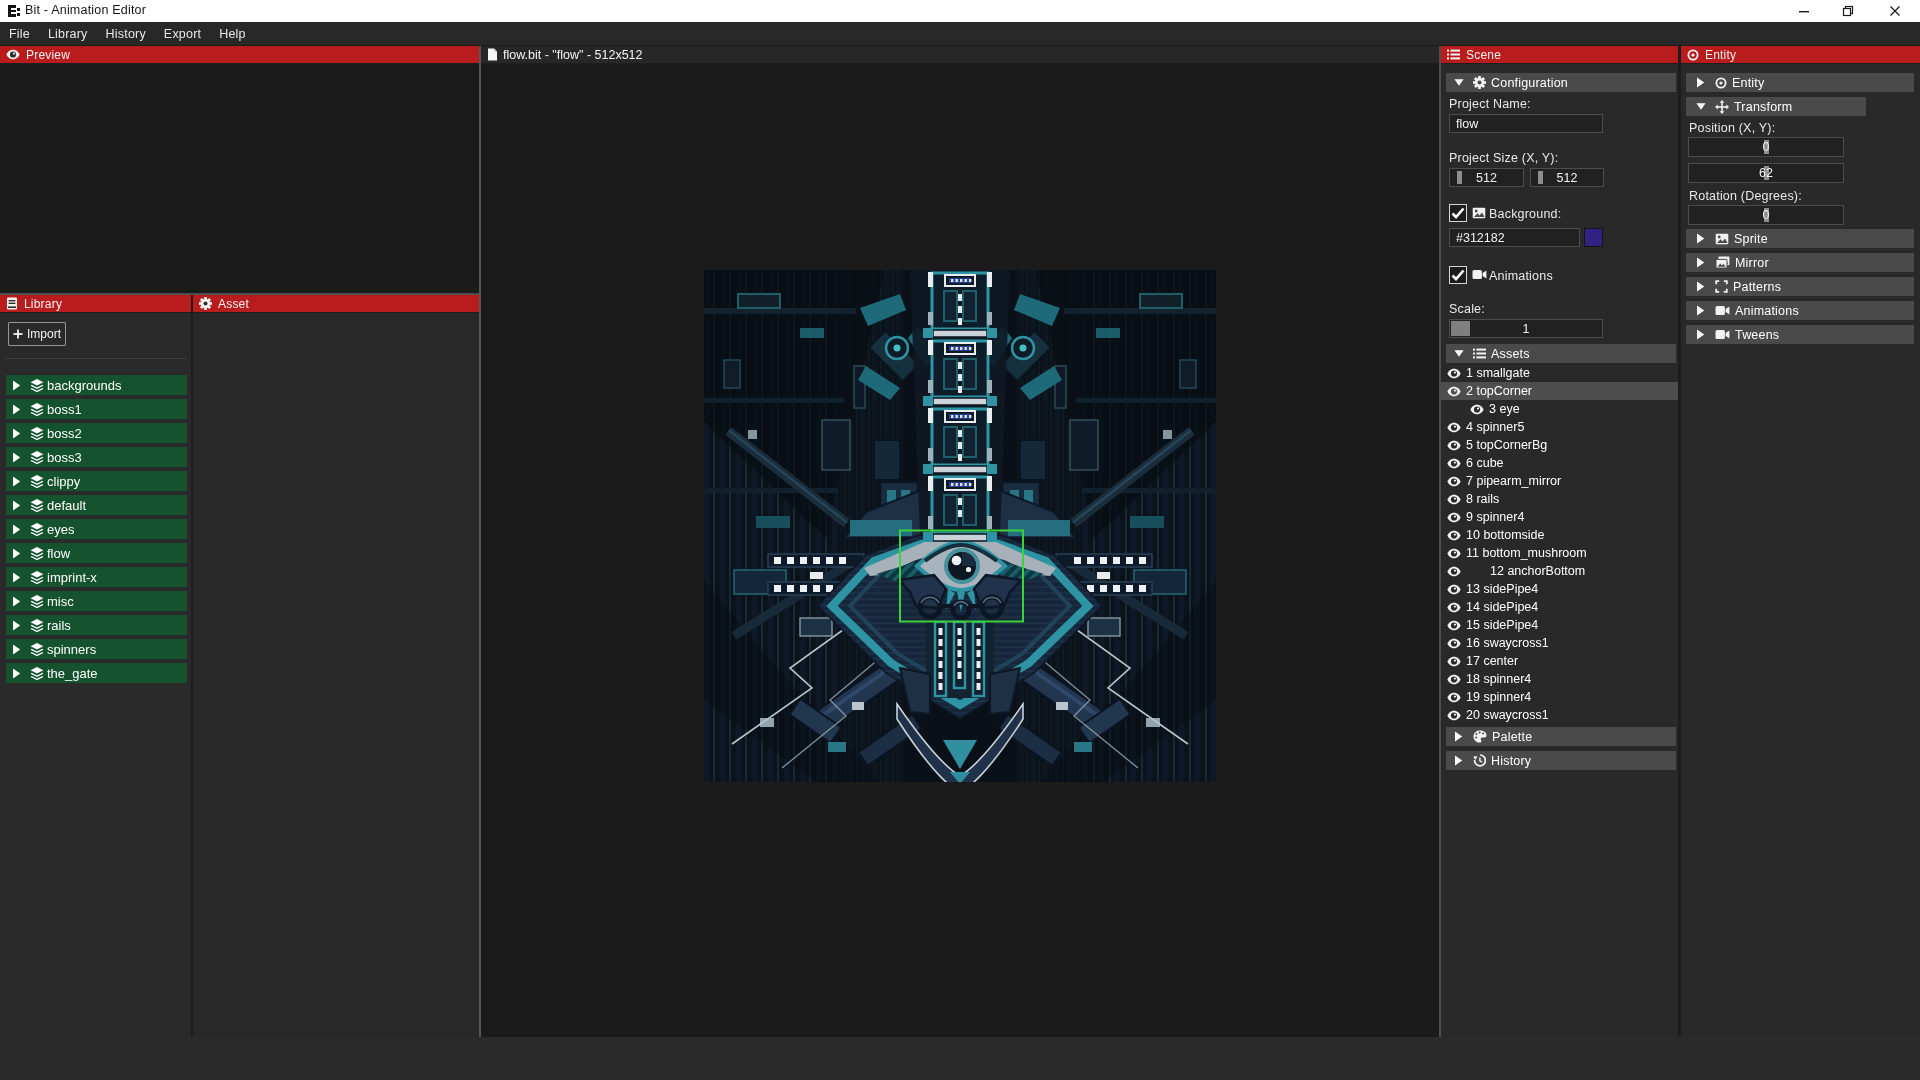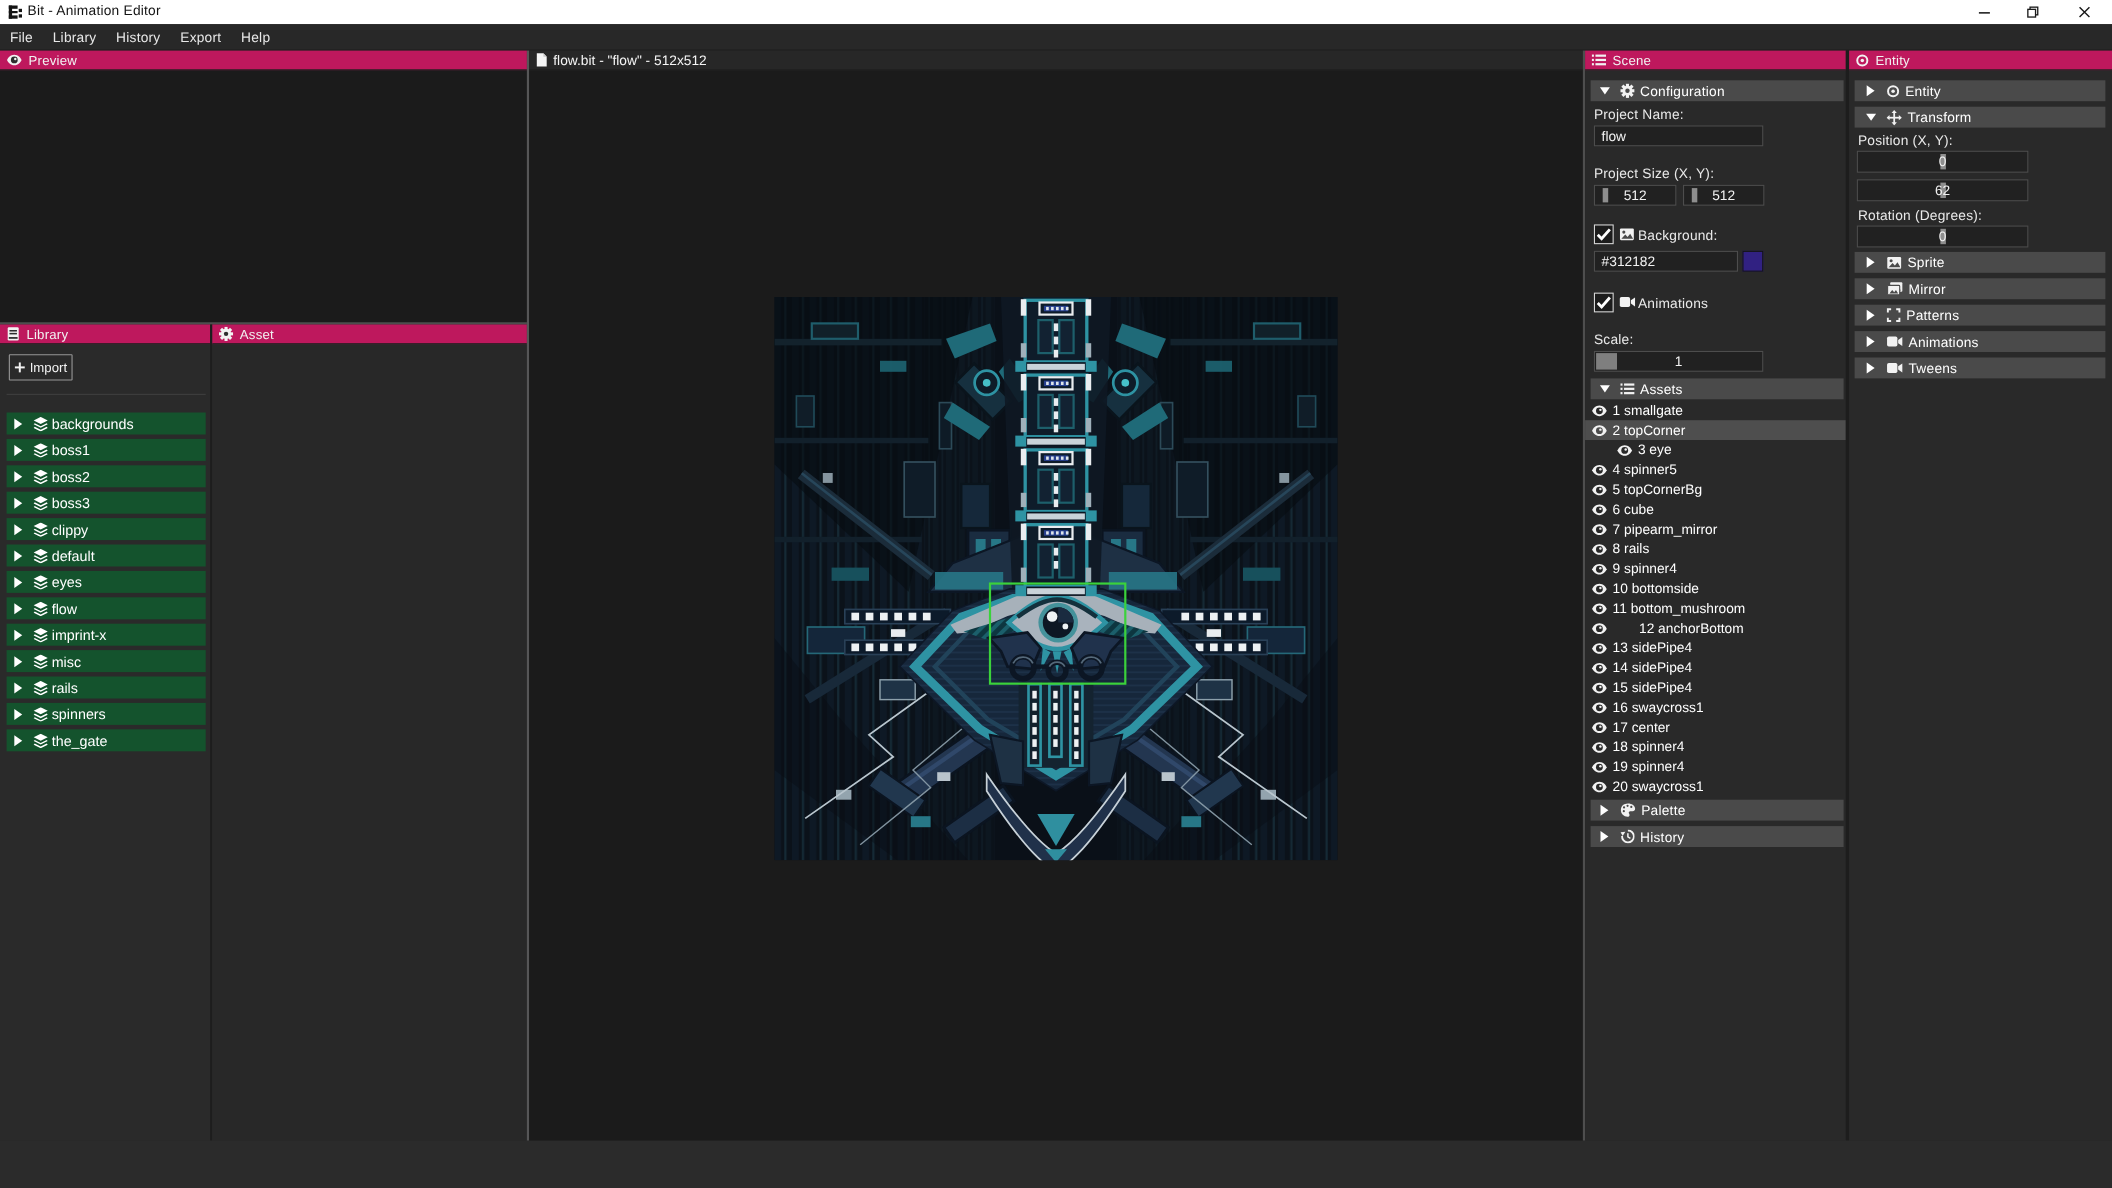--- a/index.html
+++ b/index.html
@@ -13,21 +13,21 @@
   #app-icon { left:7px; top:4px; width:14px; height:14px; }
   #window-title { left:25px; top:0; height:22px; line-height:21px; font-size:12.5px; color:#141414; letter-spacing:.2px; }
   .winbtn { top:0; width:34px; height:22px; display:flex; align-items:center; justify-content:center; }
   #btn-min { left:1787px; } #btn-max { left:1831px; } #btn-close { left:1878px; }
 
   
   #menubar { left:0; top:22px; width:1920px; height:24px; background:#282828; border-bottom:1px solid #1d1d1d; display:flex; align-items:stretch; }
   .menu-item { padding:0 9px; display:flex; align-items:center; font-size:12.5px; color:#e8e8e8; letter-spacing:.2px; }
 
   
-  .panel-header { display:flex; align-items:center; gap:6px; height:18px; background:#be185d;
+  .panel-header { display:flex; align-items:center; gap:6px; height:18px; background:#b91c1c;
      border-bottom:1px solid #1e1e1e; padding-left:6px; font-size:12px; color:#f2f2f2; letter-spacing:.2px; }
 
   
   #preview-panel { left:0; top:46px; width:479px; height:247px; }
   #preview-body { left:0; top:64px; width:479px; height:229px; background:#1b1b1b; }
 
   
   .split-h { background:#4e4e4e; }
   .split-v { background:#565657; }
   .sep-dark { background:#1d1d1d; }
@@ -1037,21 +1037,21 @@
         </svg>
       </span>
     <span class="sic ic">
         <svg width="12" height="12" viewBox="0 0 12 12" fill="none">
           <circle cx="6" cy="6" r="4.6" stroke="#f2f2f2" stroke-width="1.8"></circle>
           <circle cx="6" cy="6" r="1.6" fill="#f2f2f2"></circle>
         </svg>
       </span>
     <span>Entity</span>
   </div>
-  <div class="section-header" style="left:1686px;top:97px;width:228px;">
+  <div class="section-header" style="left:1686px;top:97px;width:180px;">
     <span class="tri ic" style="margin-left:10px">
         <svg width="11" height="9" viewBox="0 0 11 9" fill="none">
           <path d="M0.5 1 L10.5 1 L5.5 8.2 Z" fill="#ffffff"></path>
         </svg>
       </span>
     <span class="sic ic">
         <svg width="14" height="14" viewBox="0 0 14 14" fill="none">
           <g fill="#f2f2f2">
             <rect x="6.2" y="2" width="1.6" height="10"></rect>
             <rect x="2" y="6.2" width="10" height="1.6"></rect>

